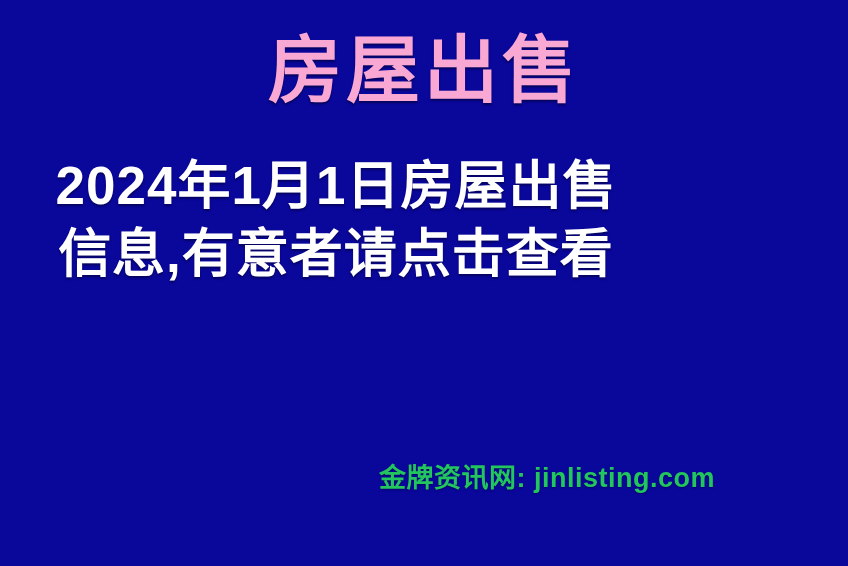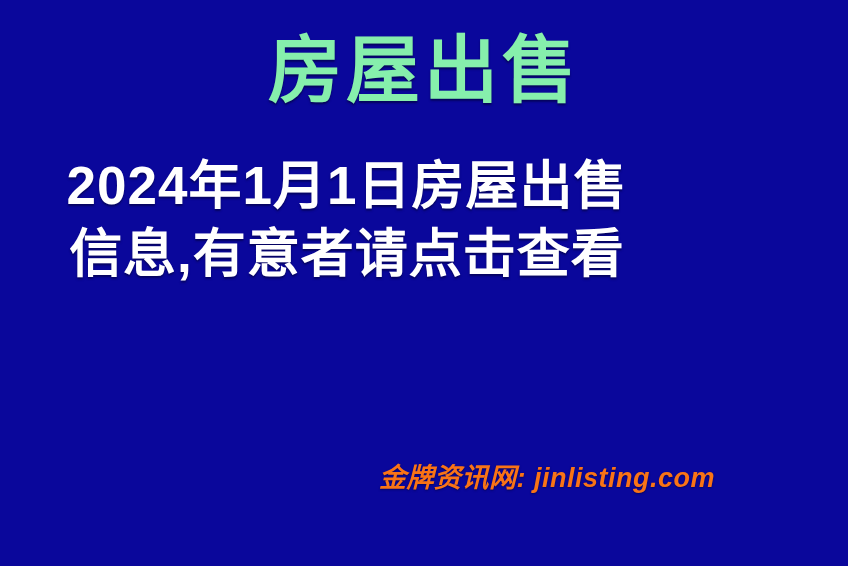--- a/index.html
+++ b/index.html
@@ -24,66 +24,64 @@
     -webkit-font-smoothing: antialiased;
   }
 
   
   .headline {
     position: absolute;
     top: 28px;
     left: 0;
     width: 848px;
     text-align: center;
-    color: #86efac;
+    color: #f9a8d4;
     font-size: 74px;
     line-height: 86px;
     font-weight: 700;
     letter-spacing: 4px;
     white-space: nowrap;
     text-shadow: 0 2px 2px rgba(0, 0, 40, 0.55);
   }
 
   
   .body-copy {
     position: absolute;
     top: 152px;
     left: 0;
     width: 672px;
     text-align: center;
     color: #ffffff;
-    padding-left: 11px;
   }
 
   .body-line {
     font-size: 53px;
     line-height: 68px;
     font-weight: 700;
     letter-spacing: 1px;
     white-space: nowrap;
     text-shadow: 0 2px 2px rgba(0, 0, 40, 0.5);
   }
 
   
   .watermark {
     position: absolute;
     top: 460px;
     left: 0;
     width: 848px;
     padding-right: 133px;
     box-sizing: border-box;
     text-align: right;
-    color: #f97316;
+    color: #22c55e;
     font-size: 27px;
     line-height: 36px;
     font-weight: 700;
     letter-spacing: 0.5px;
     white-space: nowrap;
     text-shadow: 0 1px 2px rgba(0, 0, 40, 0.5);
-    font-style: italic;
   }
 </style>
 </head>
 <body>
 
 <div id="poster">
 
   <div class="headline">房屋出售</div>
 
   <div class="body-copy">

